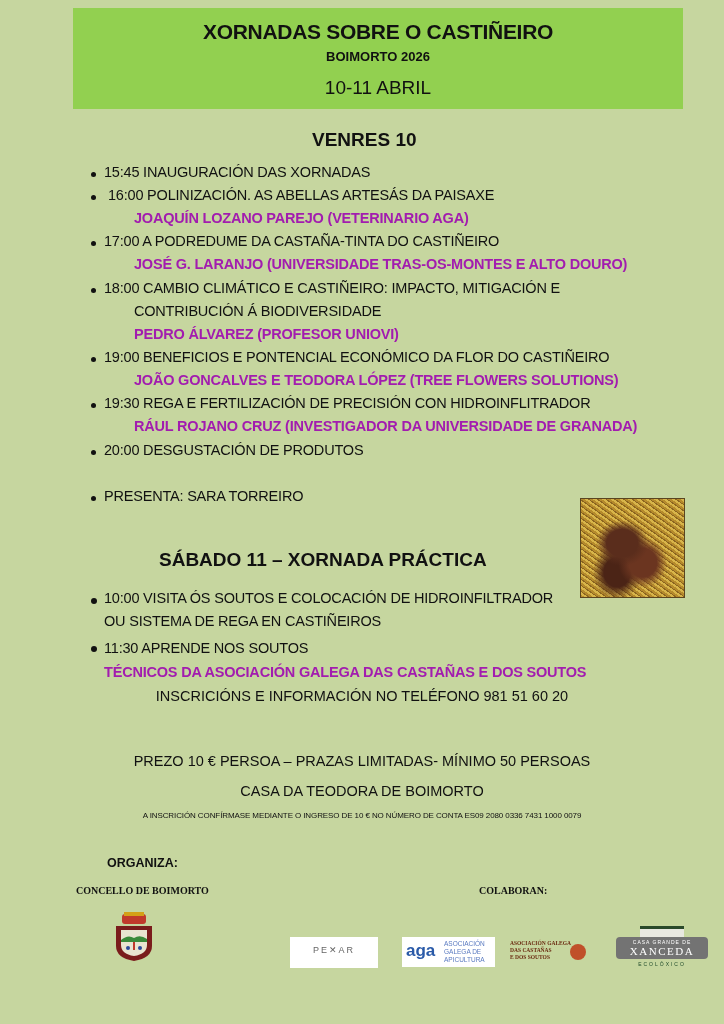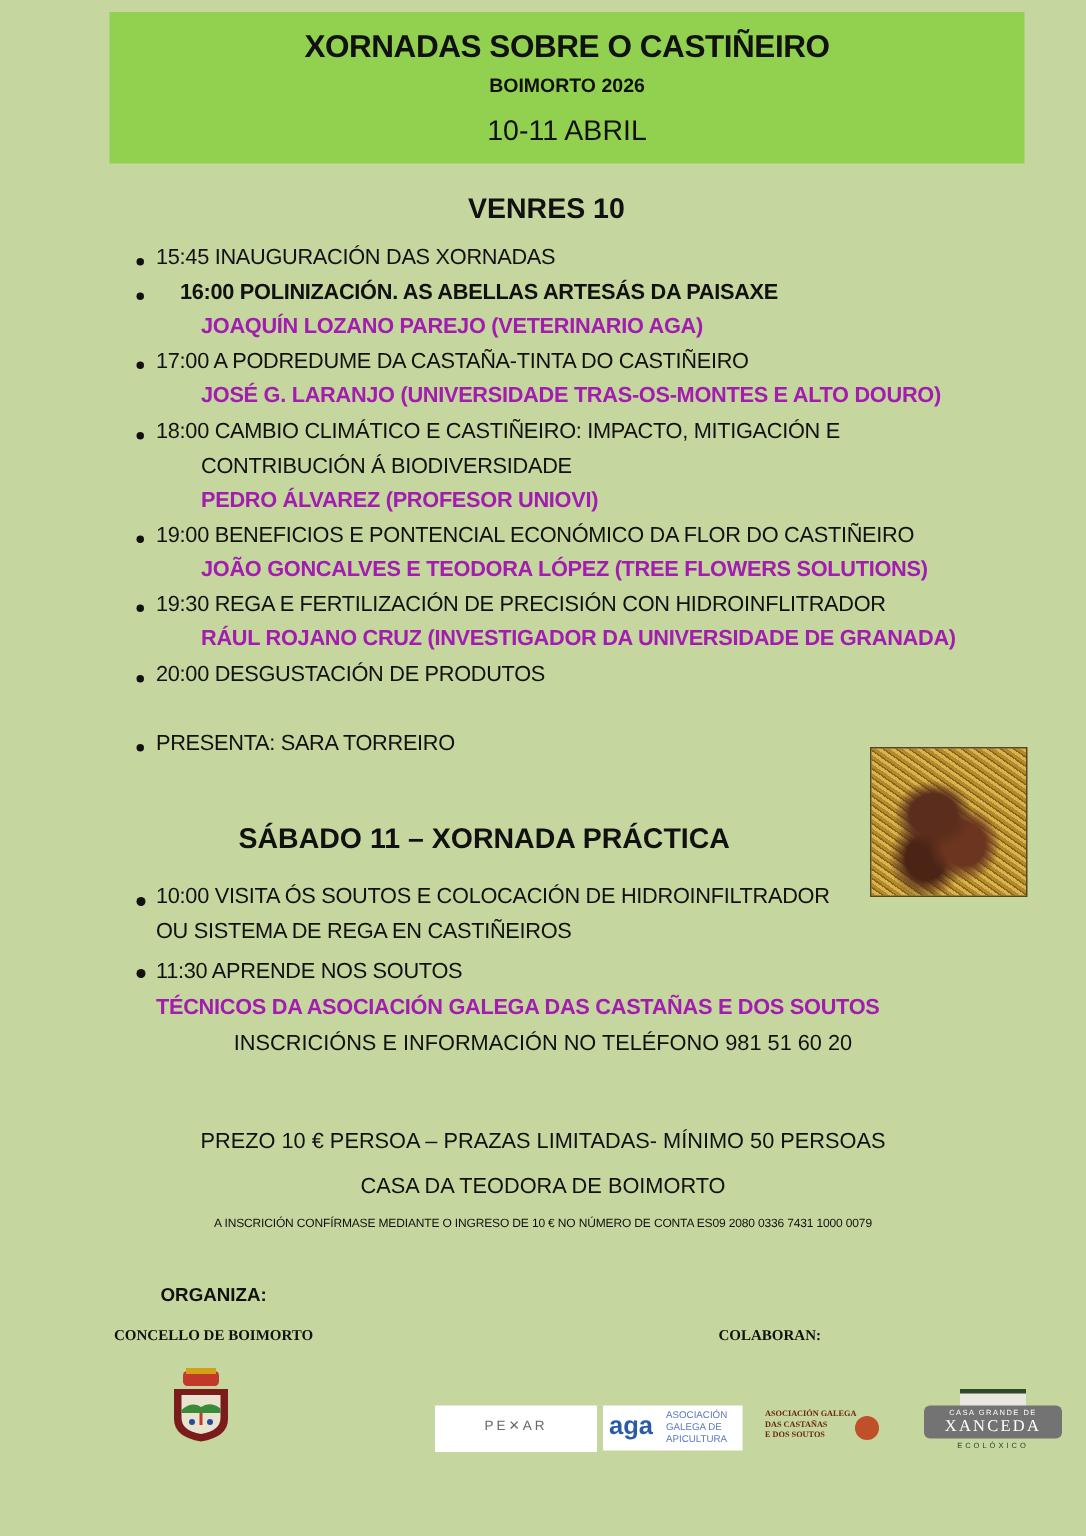--- a/index.html
+++ b/index.html
@@ -46,21 +46,21 @@
   <div class="t3">10-11 ABRIL</div>
 </div>
 
 <div class="abs day" style="left:312px; top:129px;">VENRES 10</div>
 
 <div>
   <span class="bullet" style="left:91px; top:172px;"></span>
   <div class="abs item" style="left:104px; top:164px;">15:45 INAUGURACIÓN DAS XORNADAS</div>
 
   <span class="bullet" style="left:91px; top:195px;"></span>
-  <div class="abs item" style="left:120px; top:187px;font-weight:bold;">16:00 POLINIZACIÓN. AS ABELLAS ARTESÁS DA PAISAXE</div>
+  <div class="abs item" style="left:108px; top:187px;">16:00 POLINIZACIÓN. AS ABELLAS ARTESÁS DA PAISAXE</div>
   <div class="abs spk" style="left:134px; top:210px;">JOAQUÍN LOZANO PAREJO (VETERINARIO AGA)</div>
 
   <span class="bullet" style="left:91px; top:241px;"></span>
   <div class="abs item" style="left:104px; top:233px;">17:00 A PODREDUME DA CASTAÑA-TINTA DO CASTIÑEIRO</div>
   <div class="abs spk" style="left:134px; top:256px;">JOSÉ G. LARANJO (UNIVERSIDADE TRAS-OS-MONTES E ALTO DOURO)</div>
 
   <span class="bullet" style="left:91px; top:288px;"></span>
   <div class="abs item" style="left:104px; top:280px;">18:00 CAMBIO CLIMÁTICO E CASTIÑEIRO: IMPACTO, MITIGACIÓN E</div>
   <div class="abs item" style="left:134px; top:303px;">CONTRIBUCIÓN Á BIODIVERSIDADE</div>
   <div class="abs spk" style="left:134px; top:326px;">PEDRO ÁLVAREZ (PROFESOR UNIOVI)</div>
@@ -109,21 +109,21 @@
     <rect x="12" y="0" width="20" height="4" fill="#d4a017"></rect>
     <path d="M4 14 H40 V34 Q40 46 22 49 Q4 46 4 34 Z" fill="#7a1c1c"></path>
     <path d="M9 18 H35 V33 Q35 42 22 44 Q9 42 9 33 Z" fill="#e8e4d0"></path>
     <path d="M9 28 Q16 22 22 26 Q28 22 35 27 V30 H9 Z" fill="#3a8a3a"></path>
     <circle cx="16" cy="36" r="2" fill="#2a4a9a"></circle>
     <circle cx="28" cy="36" r="2" fill="#2a4a9a"></circle>
     <rect x="21" y="30" width="2" height="8" fill="#c0392b"></rect>
   </svg>
 </div>
 
-<div class="logo-box" style="left:290px; top:937px; width:108px; height:31px;">
+<div class="logo-box" style="left:290px; top:937px; width:88px; height:31px;">
   <div style="position:absolute; left:0; right:0; top:8px; text-align:center; font-size:9px; color:#666; letter-spacing:2px;">PE✕AR</div>
 </div>
 
 <div class="logo-box" style="left:402px; top:937px; width:93px; height:30px;">
   <div style="position:absolute; left:4px; top:4px; font-size:17px; font-weight:bold; color:#2a5aa8;">aga</div>
   <div style="position:absolute; left:42px; top:3px; font-size:6.5px; line-height:8px; color:#5a7ac0;">
     <div>ASOCIACIÓN</div>
     <div>GALEGA DE</div>
     <div>APICULTURA</div>
   </div>

